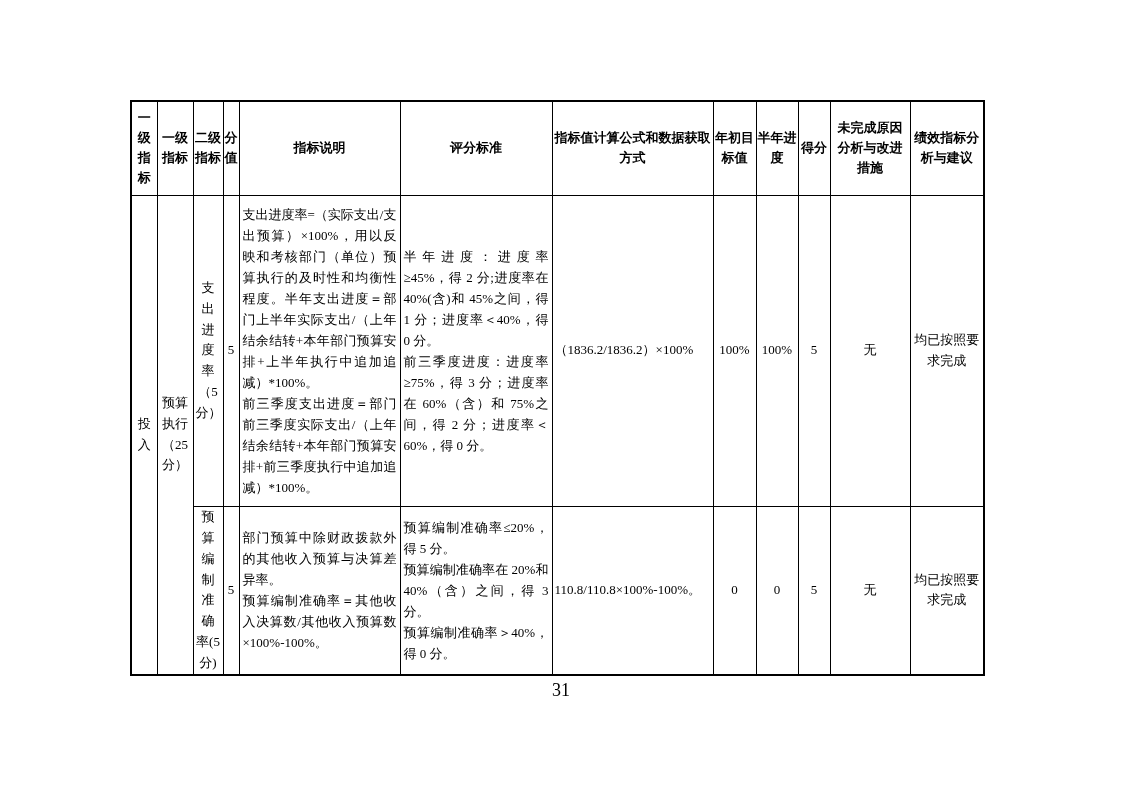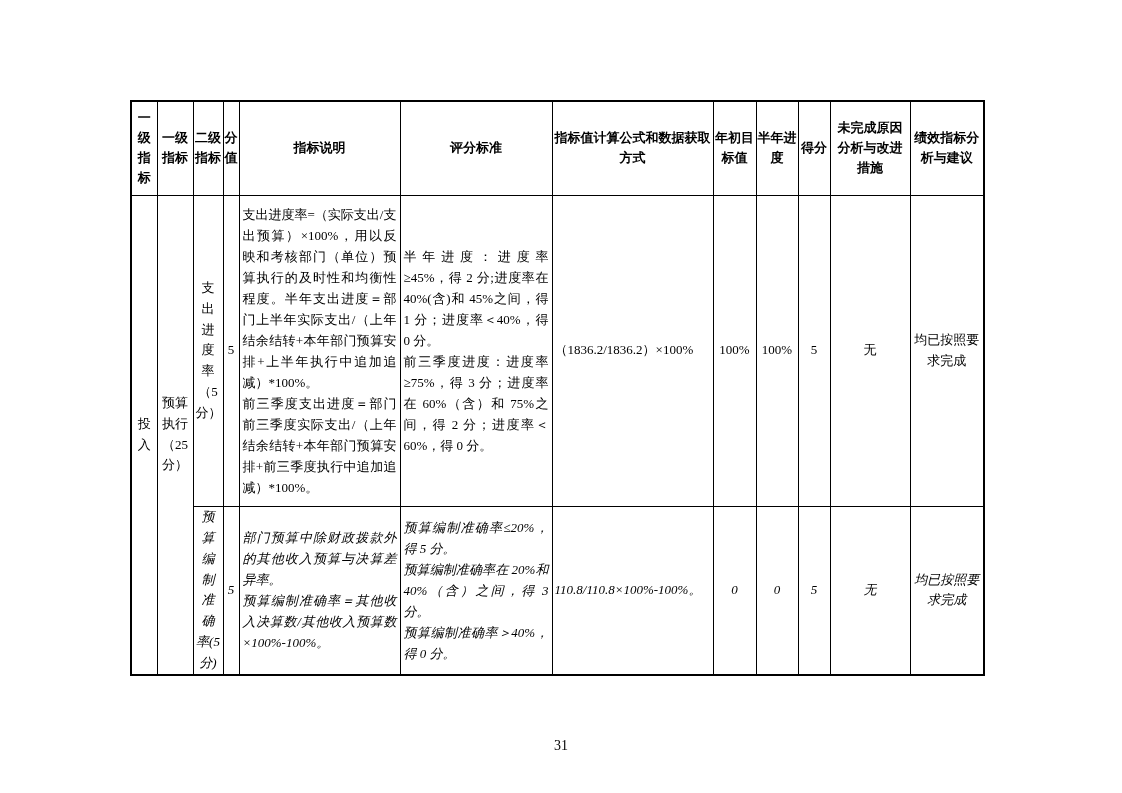--- a/index.html
+++ b/index.html
@@ -33,21 +33,21 @@
     line-height: 1.6;
   }
   .doc-table th {
     font-weight: bold;
     text-align: center;
     line-height: 1.55;
     padding: 0 1px;
   }
   tr.header-row { height: 94px; padding-left: 20px; }
   tr.data-row-1 { height: 293px; }
-  tr.data-row-2 { height: 126px; font-style: italic; }
+  tr.data-row-2 { height: 126px; }
   td.txt {
     text-align: justify;
     white-space: pre-line;
     line-height: 1.62;
     padding: 8px 3px;
     vertical-align: middle;
   }
   td.wrap {
     text-align: center;
     padding: 0 2px;
@@ -62,23 +62,23 @@
   }
   td.formula {
     text-align: left;
     padding: 16px 2px;
     white-space: normal;
   }
   .page-number {
     position: absolute;
     left: 0;
     width: 100%;
-    top: 738px;
+    top: 680px;
     text-align: center;
-    font-size: 14px;
+    font-size: 18px;
     font-family: "Liberation Serif", "DejaVu Serif", serif;
   }
 </style>
 </head>
 <body>
 
 <table class="doc-table">
   <colgroup>
     <col style="width:26px">
     <col style="width:36px">

